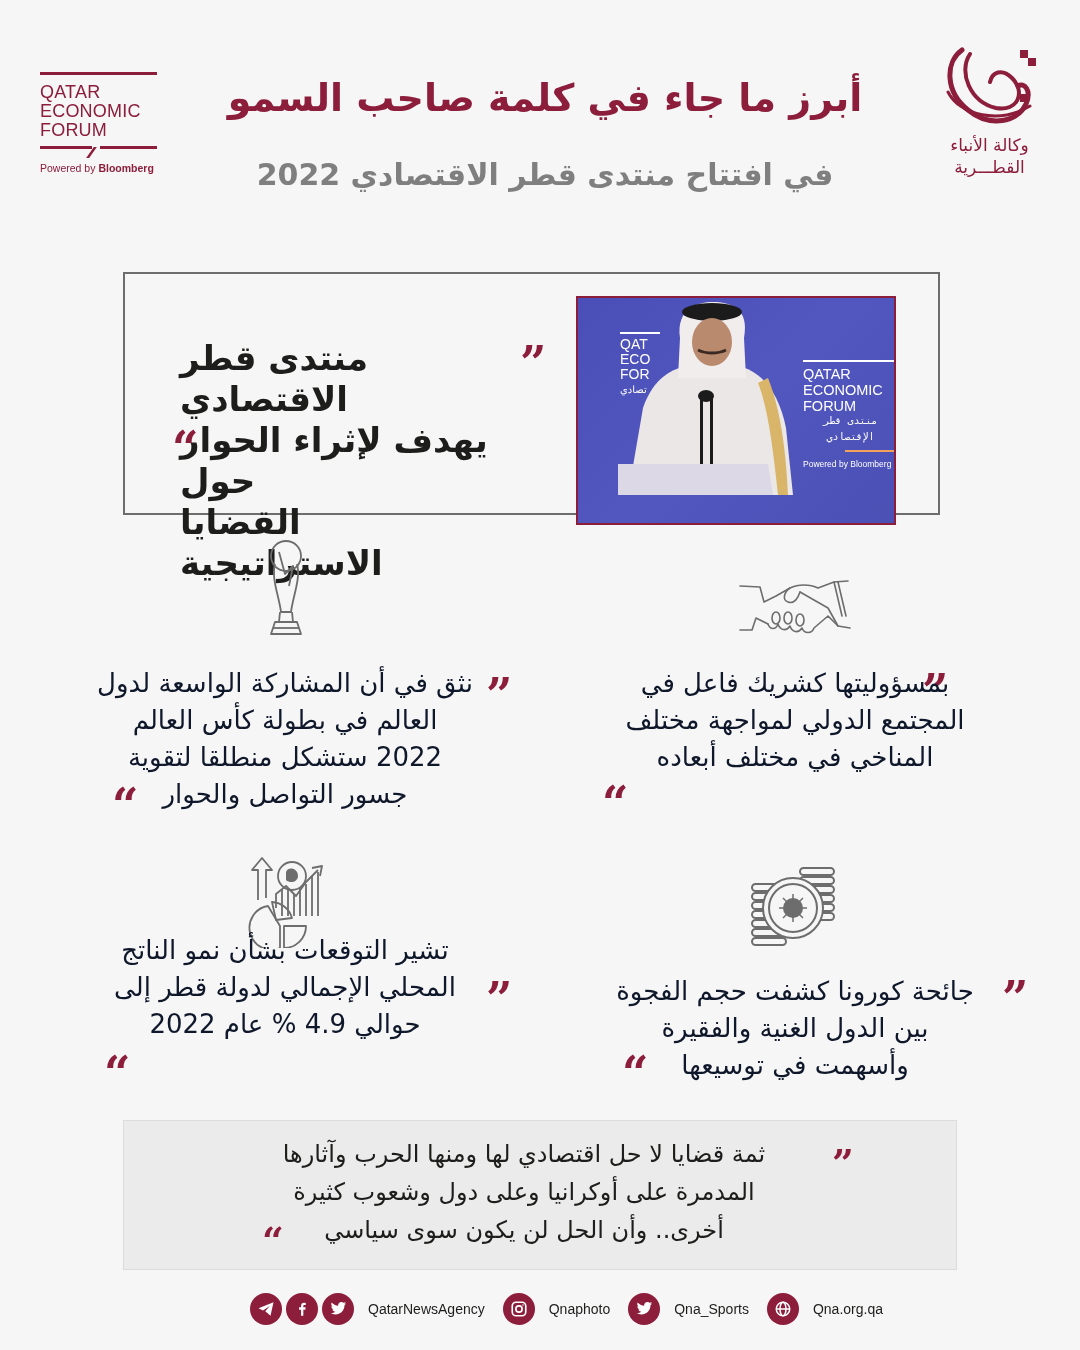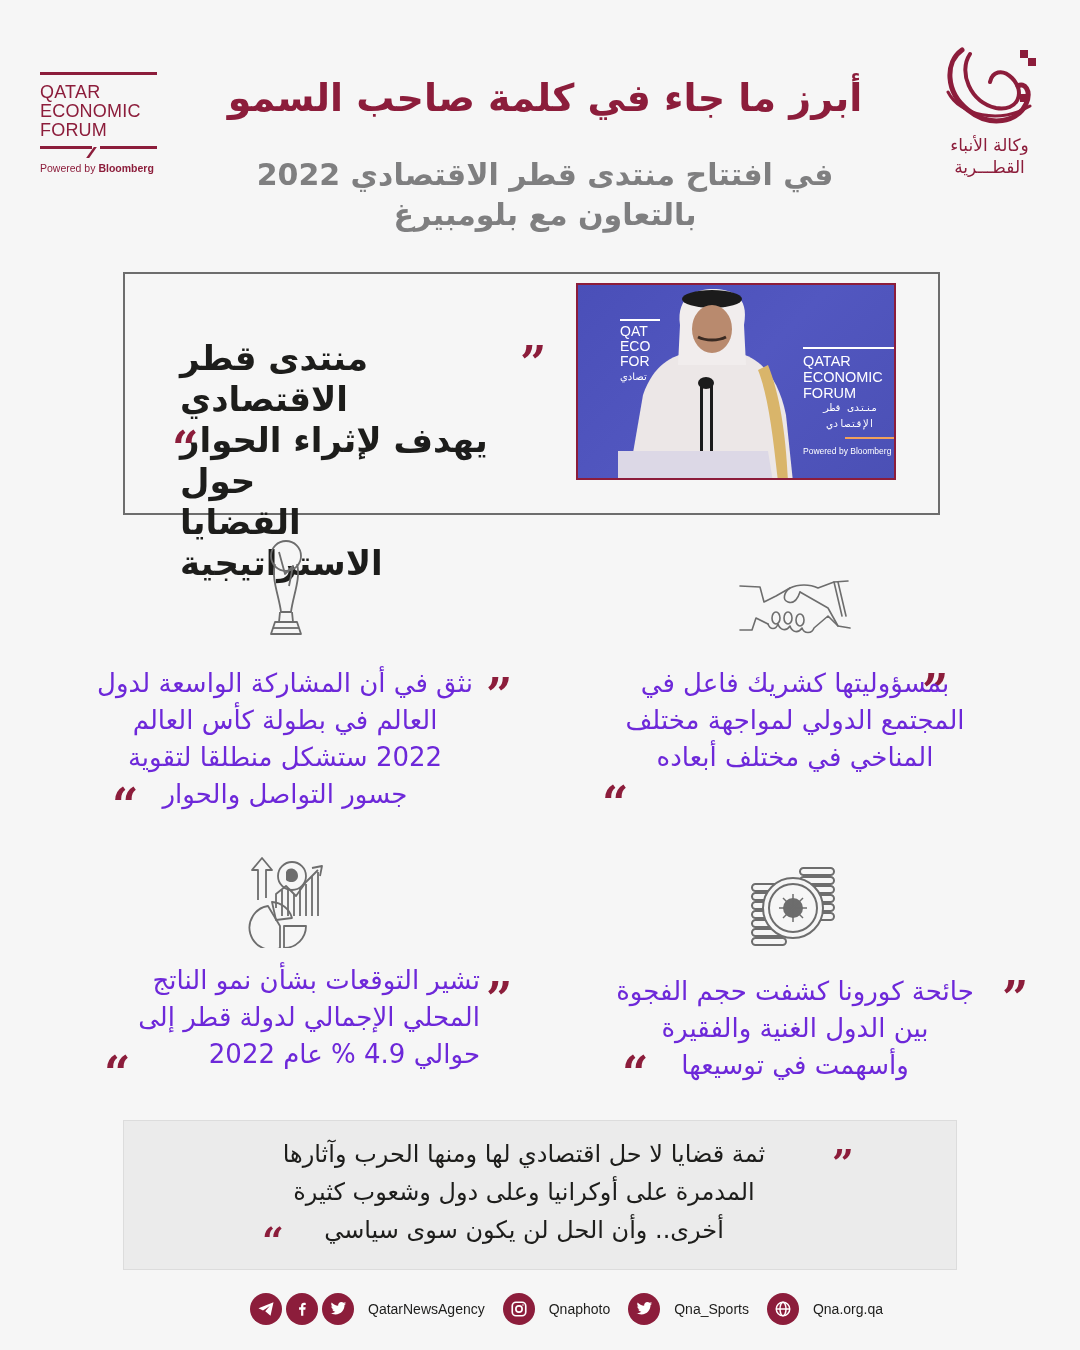--- a/index.html
+++ b/index.html
@@ -24,36 +24,36 @@
   .qna { left: 932px; top: 42px; width: 115px; text-align: center; }
   .qna .mark { width: 100px; height: 88px; margin: 0 auto; }
   .qna .ar { font-family: "DejaVu Sans", sans-serif; color: #8c1d3b; font-size: 17px; line-height: 22px; direction: rtl; }
 
   
   .title { left: 200px; top: 72px; width: 690px; text-align: center; direction: rtl; color: #8c1d3b; font-size: 38px; font-weight: bold; line-height: 52px; }
   .subtitle { left: 200px; top: 155px; width: 690px; text-align: center; direction: rtl; color: #7f7f80; font-size: 30px; font-weight: bold; line-height: 40px; }
 
   
   .topbox { left: 123px; top: 272px; width: 817px; height: 243px; border: 2px solid #6d6d6d; background: #f6f6f6; }
-  .photo { left: 576px; top: 283px; width: 320px; height: 197px; border: 2px solid #8c1d3b; background: linear-gradient(135deg, #4a4fb8 0%, #5257c0 50%, #4b50b5 100%); overflow: hidden; }
+  .photo { left: 576px; top: 296px; width: 320px; height: 229px; border: 2px solid #8c1d3b; background: linear-gradient(135deg, #4a4fb8 0%, #5257c0 50%, #4b50b5 100%); overflow: hidden; }
   .photo .brand { position: absolute; left: 225px; top: 62px; color: #fff; font-family: "Liberation Sans", sans-serif; font-size: 14.5px; line-height: 16px; width: 95px; }
   .photo .brand .ln { height: 2px; background: #fff; width: 92px; margin-bottom: 4px; }
   .photo .brand .arb { font-size: 10px; direction: rtl; text-align: center; margin-top: 0; font-family: Liberation Mono, monospace; }
   .photo .brand .orange { height: 2px; width: 50px; background: #f2a15a; margin: 4px 0 4px 42px; }
   .photo .brand .pw { font-size: 8.5px; }
   .photo .brand2 { position: absolute; left: 42px; top: 34px; color: #fff; font-family: "Liberation Sans", sans-serif; font-size: 14px; line-height: 15px; }
   .photo .brand2 .ln { height: 2px; background: #fff; width: 40px; margin-bottom: 3px; }
   .person { position: absolute; left: 40px; top: 0; width: 190px; height: 197px; }
 
   .quote-main { left: 180px; top: 338px; width: 330px; text-align: left; direction: rtl; font-size: 34px; font-weight: bold; line-height: 41px; }
 
   .qmark { color: #8c1d3b; font-size: 46px; font-weight: bold; font-family: "DejaVu Serif", serif; line-height: 1; position: absolute; }
 
   
-  .feat-text { direction: rtl; text-align: center; font-size: 26px; line-height: 37px; color: #6d28d9; }
+  .feat-text { direction: rtl; text-align: center; font-size: 26px; line-height: 37px; color: #0f172a; }
   .icon { position: absolute; }
 
   
   .bottombox { left: 123px; top: 1120px; width: 834px; height: 150px; background: #ebebeb; border: 1px solid #dcdcdc; padding-left: 38px; }
   .bottombox .txt { position: absolute; left: 40px; top: 14px; width: 720px; direction: rtl; text-align: center; font-size: 24px; line-height: 38px; }
 
   
   .footer { left: 250px; top: 1290px; height: 38px; display: flex; align-items: center; gap: 0; font-family: "Liberation Sans", sans-serif; font-size: 14px; }
   .circ { width: 32px; height: 32px; border-radius: 50%; background: #8c1d3b; display: inline-flex; align-items: center; justify-content: center; margin-right: 4px; }
   .footer .label { margin-right: 18px; margin-left: 10px; color: #1d1d1b; }
@@ -87,21 +87,20 @@
     <rect x="88" y="16" width="8" height="8" fill="#8c1d3b"></rect>
     <rect x="80" y="52" width="8" height="8" fill="#8c1d3b"></rect>
   </svg>
   <div class="ar">وكالة الأنباء</div>
   <div class="ar">القطـــرية</div>
 </div>
 
 <div class="abs title">أبرز ما جاء في كلمة صاحب السمو</div>
 <div class="abs subtitle">
   <div>في افتتاح منتدى قطر الاقتصادي 2022</div>
-  <div>بالتعاون مع بلومبيرغ</div>
 </div>
 
 <div class="abs topbox"></div>
 
 <div class="abs photo">
   <div class="brand2">
     <div class="ln"></div>
     <div>QAT</div>
     <div>ECO</div>
     <div>FOR</div>
@@ -217,21 +216,21 @@
   <line x1="56" y1="38" x2="56" y2="60"></line>
     <line x1="62" y1="32" x2="62" y2="60"></line>
   <line x1="68" y1="28" x2="68" y2="60"></line>
     <line x1="74" y1="20" x2="74" y2="60"></line>
   <line x1="80" y1="16" x2="80" y2="60"></line>
   <path d="M30 50 A22 22 0 1 0 42 92 L42 70 Z"></path>
   <path d="M34 46 A22 22 0 0 1 54 62 L38 64 Z"></path>
   <path d="M46 70 L68 70 A22 22 0 0 1 46 92 Z"></path>
 </svg>
 <span class="qmark" style="left:486px;top:976px;">”</span>
-<div class="abs feat-text" style="left:90px;top:962px;width:390px;text-align:right;">
+<div class="abs feat-text" style="left:90px;top:932px;width:390px;">
   <div>تشير التوقعات بشأن نمو الناتج</div>
   <div>المحلي الإجمالي لدولة قطر إلى</div>
   <div>حوالي 4.9 % عام 2022</div>
 </div>
 <span class="qmark" style="left:104px;top:1050px;">“</span>
 
 <div class="abs bottombox">
   <div class="txt">
     <div>ثمة قضايا لا حل اقتصادي لها ومنها الحرب وآثارها</div>
     <div>المدمرة على أوكرانيا وعلى دول وشعوب كثيرة</div>

